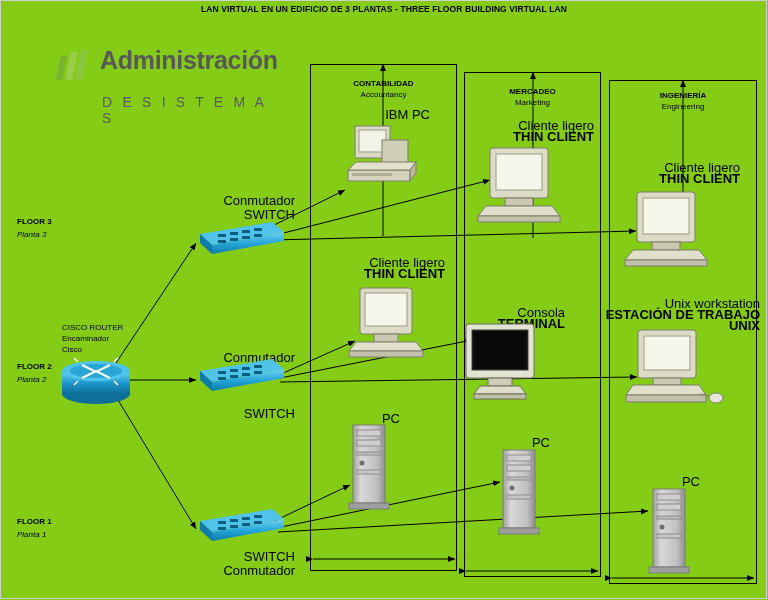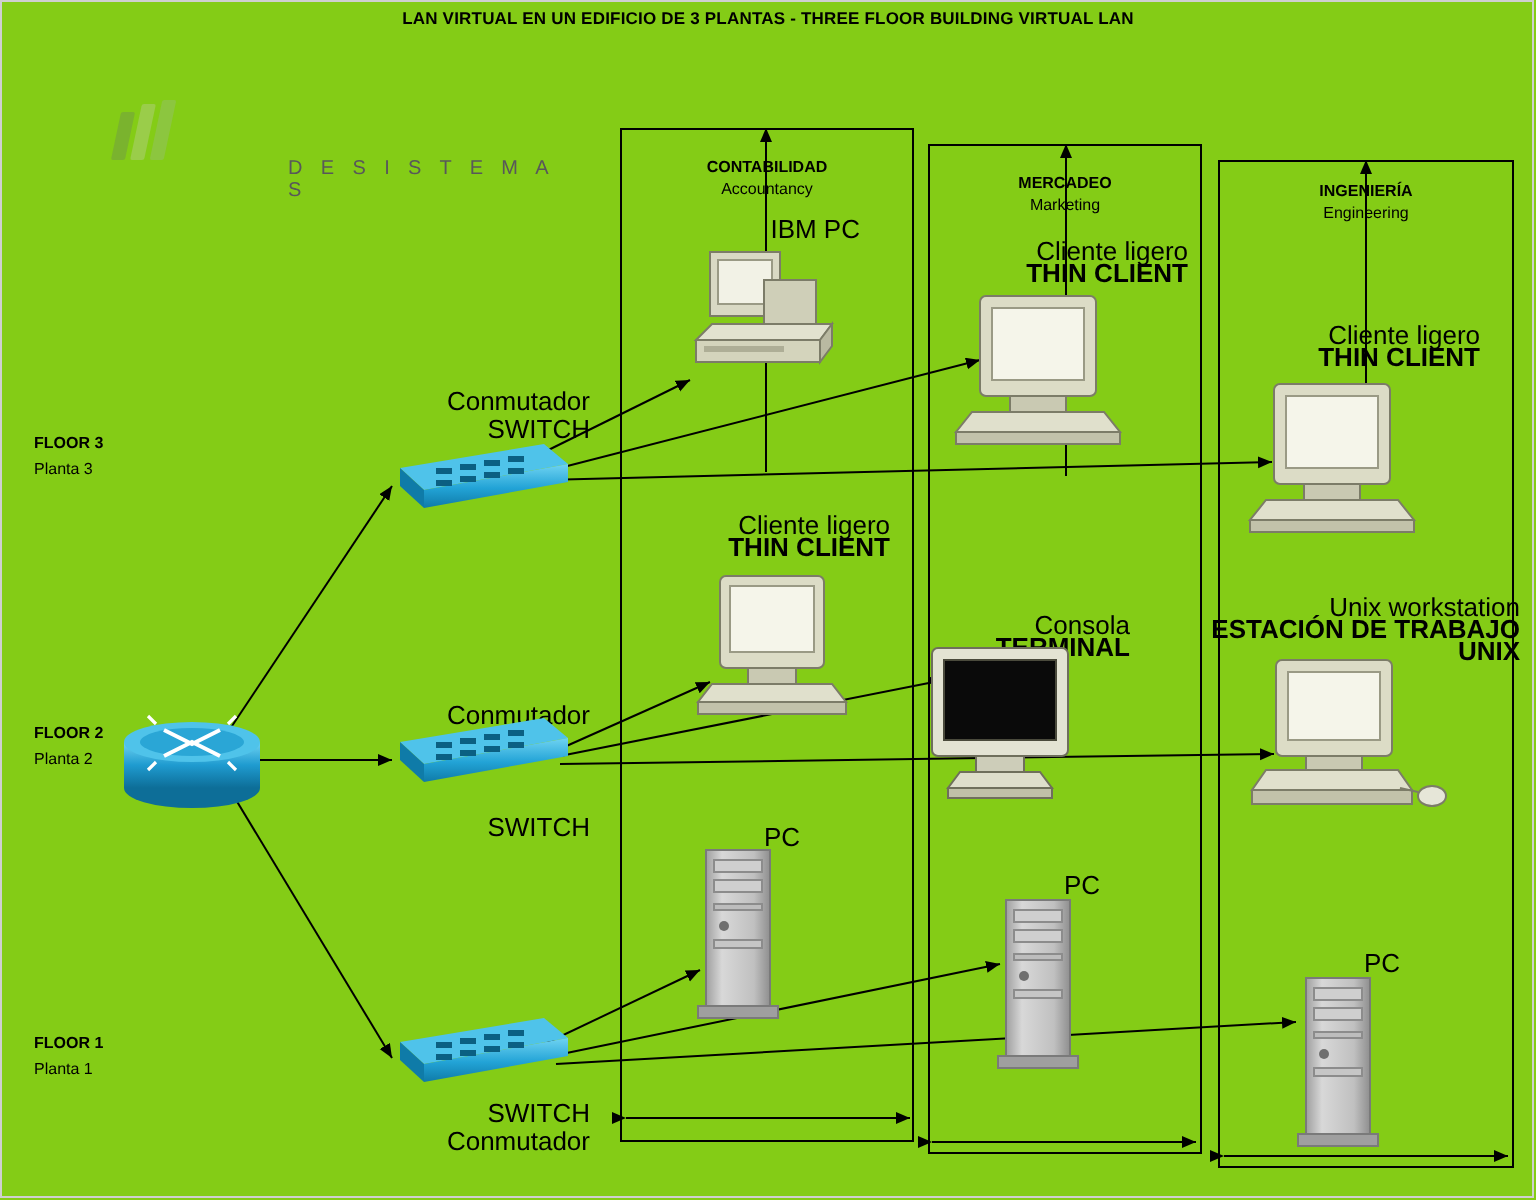--- a/index.html
+++ b/index.html
@@ -60,35 +60,34 @@
   .logo .txt1 {
     position: absolute;
     left: 42px; top: 0px;
     font-size: 25px;
     font-weight: bold;
     color: #58585a;
     letter-spacing: -0.3px;
   }
   .logo .txt2 {
     position: absolute;
-    left: 44px; top: 33px;
-    font-size: 10px;
+    left: 44px; top: 48px;
+    font-size: 14px;
     color: #58585a;
     letter-spacing: 3.2px;
-    margin-left: 42px;
   }
   
   .floor-label {
     position: absolute;
     font-size: 8px;
     font-weight: bold;
     line-height: 13px;
     margin-left: 11px;
   }
-  .floor-label .sub { font-weight: normal; }
+  .floor-label .sub { font-weight: normal; font-style: italic; }
 
   
   .dept-box {
     position: absolute;
     border: 1px solid #000;
     box-sizing: border-box;
   }
   .dept-title {
     position: absolute;
     text-align: center;
@@ -123,20 +122,21 @@
   <div id="page-border"></div>
 
   <div class="title">LAN VIRTUAL EN UN EDIFICIO DE 3 PLANTAS - THREE FLOOR BUILDING VIRTUAL LAN</div>
 
   <div class="logo">
     <div class="bars">
         <i></i>
         <i></i>
         <i></i>
       </div>
+    <div class="txt1">Administración</div>
     <div class="txt2">D E   S I S T E M A S</div>
   </div>
 
   <div class="floor-label" style="left:6px; top:215px;">
     <div>FLOOR 3</div>
     <div class="sub">Planta 3</div>
   </div>
   <div class="floor-label" style="left:6px; top:360px;">
     <div>FLOOR 2</div>
     <div class="sub">Planta 2</div>
@@ -156,20 +156,25 @@
   </div>
   <div class="dept-title" style="left:464px; top:86px; width:137px;">
     <div style="font-weight:bold;">MERCADEO</div>
     <div>Marketing</div>
   </div>
   <div class="dept-title" style="left:609px; top:90px; width:148px;">
     <div style="font-weight:bold;">INGENIERÍA</div>
     <div>Engineering</div>
   </div>
 
+  <div class="router-label" style="left:62px; top:322px;">
+    <div>CISCO ROUTER</div>
+    <div>Encaminador</div>
+    <div>Cisco</div>
+  </div>
 
   <div class="dev-label" style="left:185px; top:195px; width:110px;">
     <div>Conmutador</div>
     <div style="margin-top:3px;">SWITCH</div>
   </div>
   <div class="dev-label" style="left:185px; top:352px; width:110px;">
     <div>Conmutador</div>
   </div>
   <div class="dev-label" style="left:185px; top:408px; width:110px;">
     <div>SWITCH</div>

